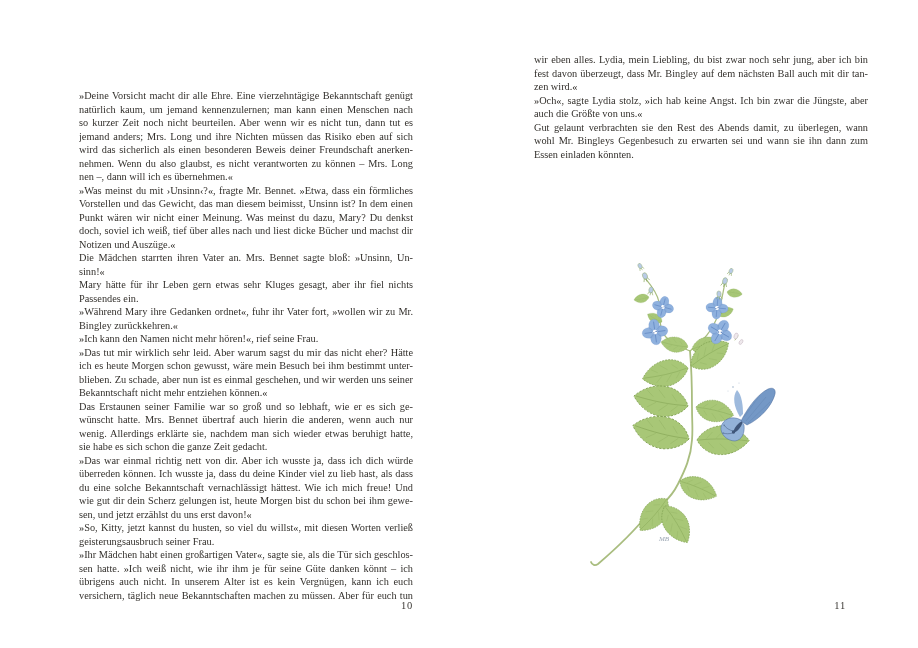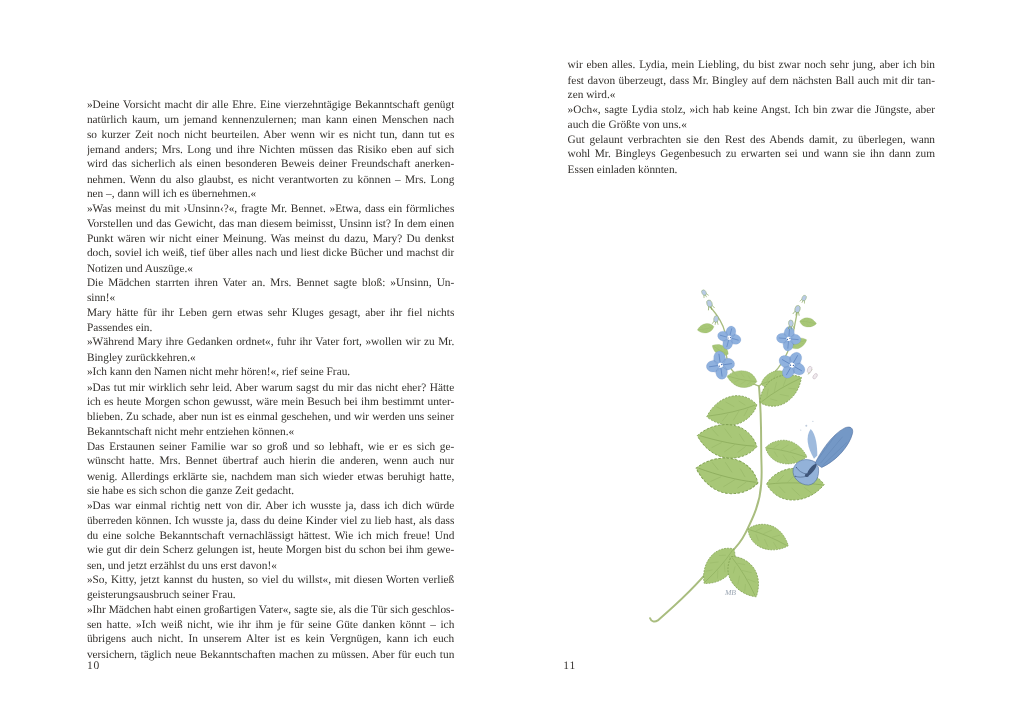--- a/index.html
+++ b/index.html
@@ -6,29 +6,29 @@
   body{
     width:918px;height:648px;background:#ffffff;position:relative;overflow:hidden;
     font-family:"Liberation Serif","DejaVu Serif",serif;color:#33302c;
   }
   .spread{position:absolute;inset:0;}
   .text-col{
     position:absolute;top:53px;width:334px;
     font-size:10.3px;line-height:13.5px;
   }
   .text-col.left{left:79px;margin-top:36px;}
-  .text-col.right{left:516px;font-family:Liberation Serif, serif;}
+  .text-col.right{left:534px;font-family:Liberation Serif, serif;}
   .para{margin:0;}
   .line{
     text-align:justify;text-align-last:justify;text-justify:inter-word;
     white-space:nowrap;overflow:hidden;
   }
   .line.last{text-align-last:left;}
   .pagenum{
-    position:absolute;top:600px;width:334px;text-align:left;
+    position:absolute;top:600px;width:334px;text-align:right;
     font-size:10.5px;letter-spacing:.8px;color:#3a3733;
   }
   .pagenum.left{left:79px;}
   .pagenum.right{left:512px;}
   .illustration{position:absolute;left:552px;top:252px;}
   .monogram{font-family:"Liberation Serif",serif;font-style:italic;}
 </style>
 </head>
 <body>
 

